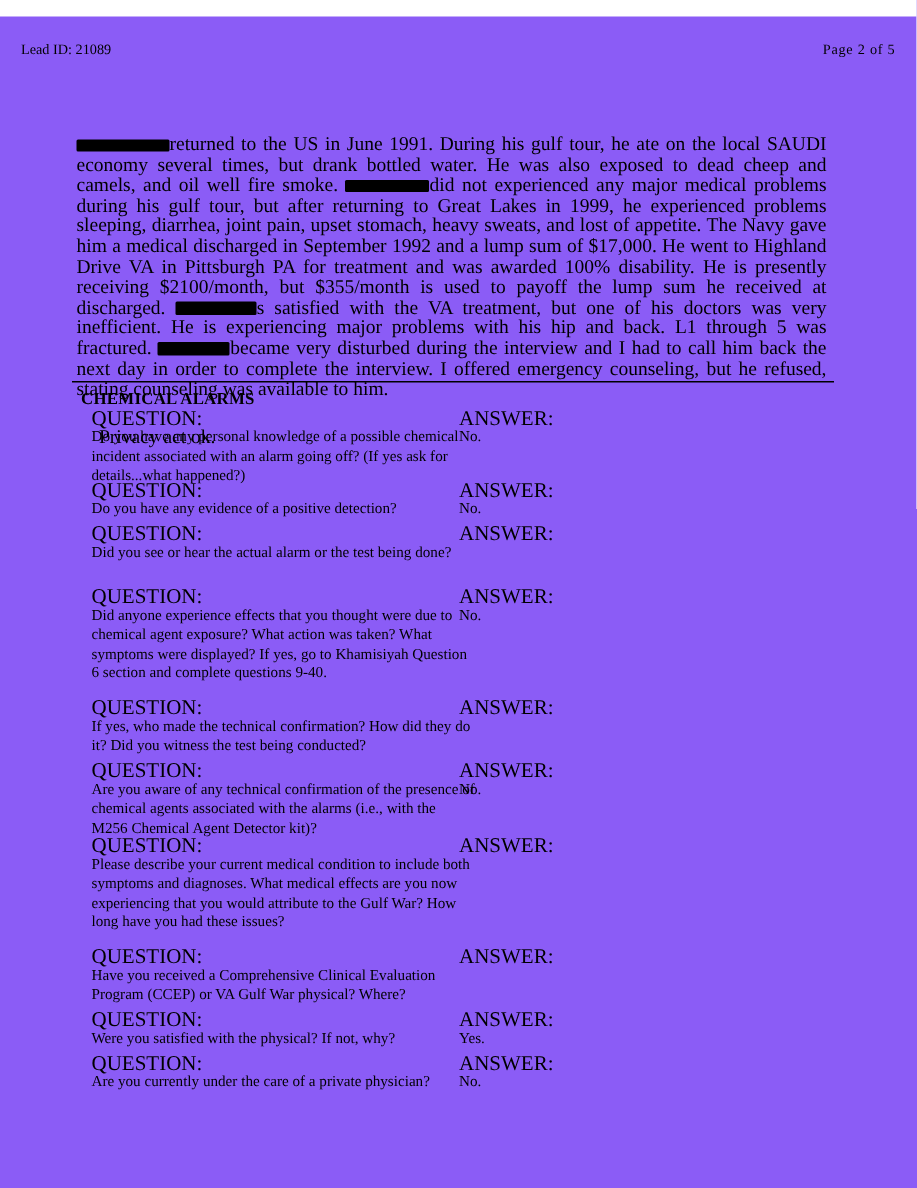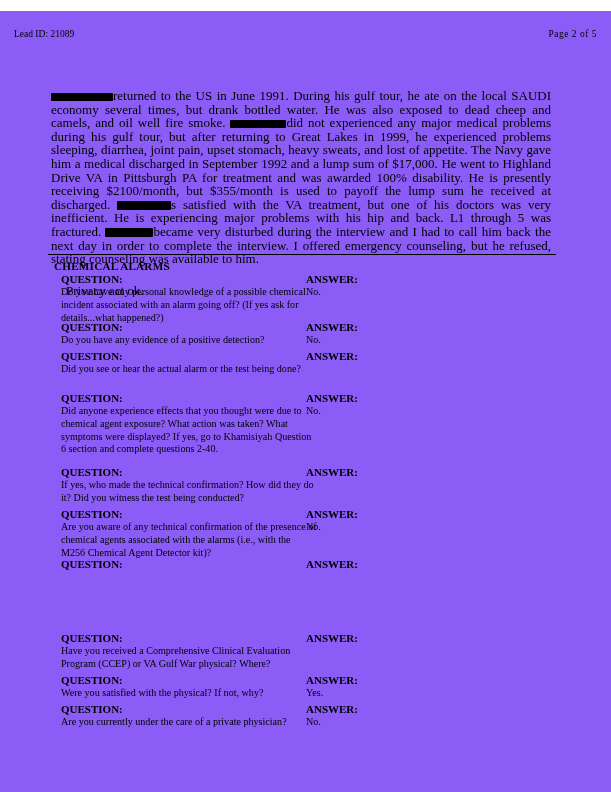--- a/index.html
+++ b/index.html
@@ -99,22 +99,22 @@
   }
   .qa-a {
     position: absolute;
     left: 258px;
     top: 0;
     width: 250px;
     font-size: 10.1px;
     line-height: 12.8px;
   }
   .lbl {
-    font-weight: bold;
-    font-size: 11px;
+    font-weight: normal;
+    font-size: 14px;
     display: block;
     line-height: 13px;
   }
   .txt {
     display: block;
     line-height: 12.8px;
   }
 </style>
 </head>
 <body>
@@ -166,21 +166,21 @@
       </div>
       <div class="qa-a">
         <span class="lbl">ANSWER:</span>
         <span class="txt"></span>
       </div>
     </div>
 
     <div class="qa-row" style="height:72px">
       <div class="qa-q">
         <span class="lbl">QUESTION:</span>
-        <span class="txt">Did anyone experience effects that you thought were due to chemical agent exposure?  What action was taken?  What symptoms were displayed?  If yes, go to Khamisiyah Question 6 section and complete questions 2-40.</span>
+        <span class="txt">Did anyone experience effects that you thought were due to chemical agent exposure?  What action was taken?  What symptoms were displayed?  If yes, go to Khamisiyah Question 6 section and complete questions 9-40.</span>
       </div>
       <div class="qa-a">
         <span class="lbl">ANSWER:</span>
         <span class="txt">No.</span>
       </div>
     </div>
 
     <div class="qa-row" style="height:40px">
       <div class="qa-q">
         <span class="lbl">QUESTION:</span>
@@ -200,20 +200,21 @@
       <div class="qa-a">
         <span class="lbl">ANSWER:</span>
         <span class="txt">No.</span>
       </div>
     </div>
 
 
     <div class="qa-row" style="height:72px">
       <div class="qa-q">
         <span class="lbl">QUESTION:</span>
+        <span class="txt">Please describe your current medical condition to include both symptoms and diagnoses.  What medical effects are you now experiencing that you would attribute to the Gulf War?  How long have you had these issues?</span>
       </div>
       <div class="qa-a">
         <span class="lbl">ANSWER:</span>
       </div>
     </div>
 
     <div class="qa-row" style="height:40px">
       <div class="qa-q">
         <span class="lbl">QUESTION:</span>
         <span class="txt">Have you received a Comprehensive Clinical Evaluation Program (CCEP) or VA Gulf War physical?  Where?</span>

